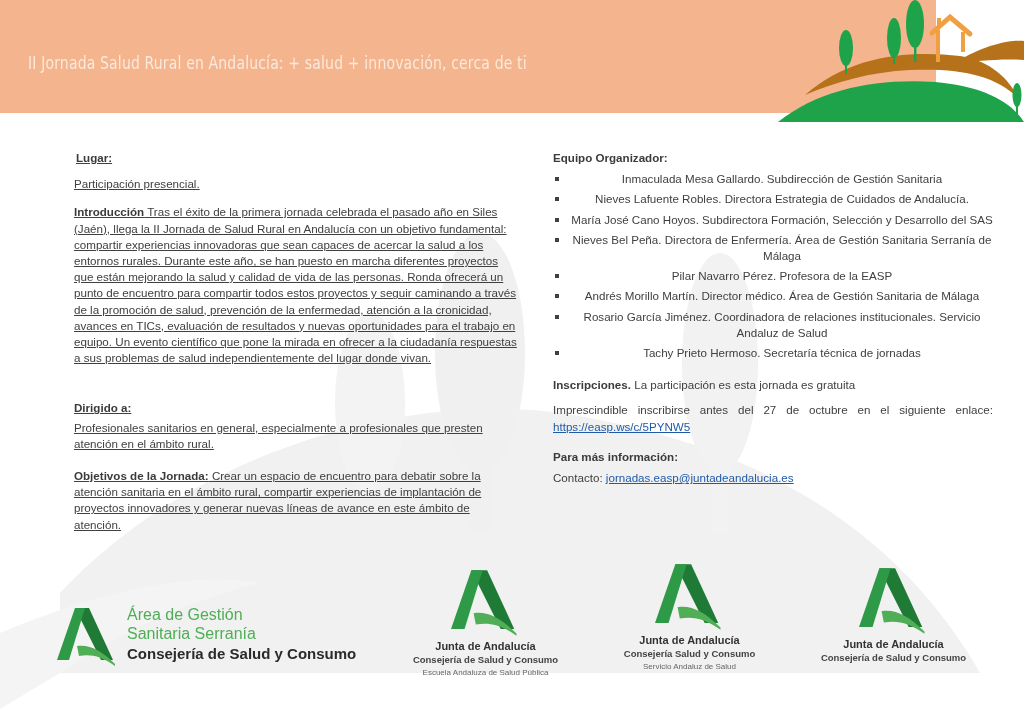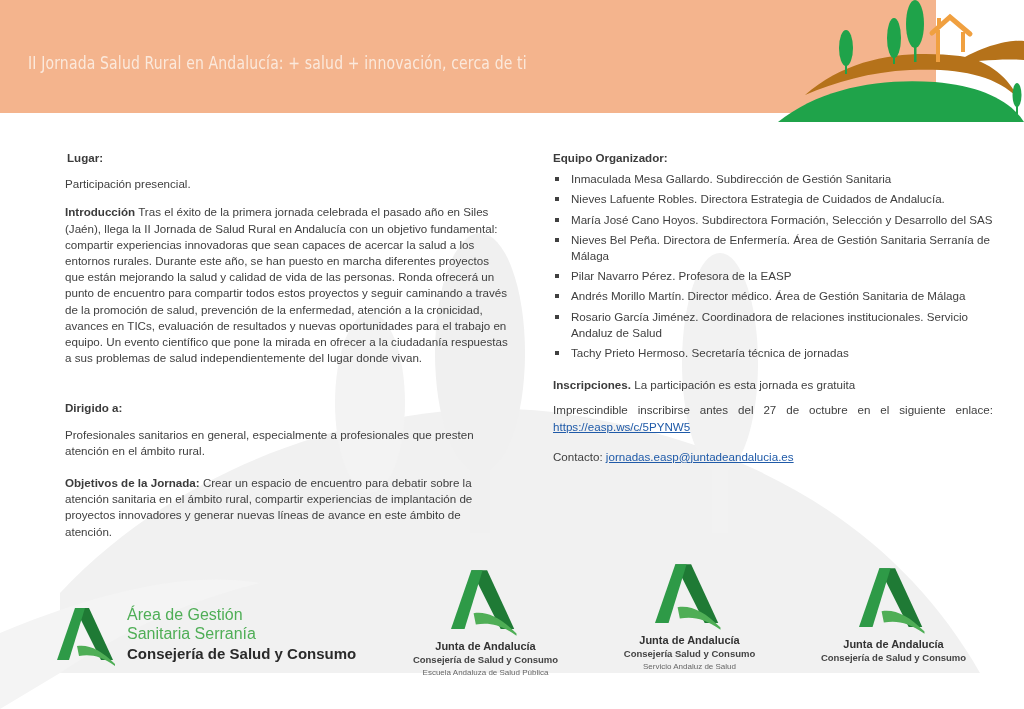--- a/index.html
+++ b/index.html
@@ -15,29 +15,29 @@
     position: absolute; left: 28px; top: 53px;
     font-family: "DejaVu Sans", sans-serif;
     font-size: 17.5px; color: #fbe9dc; letter-spacing: 0.2px;
     transform: scaleX(0.8); transform-origin: left center; white-space: nowrap;
   }
   .header-art { position: absolute; right: 0; top: 0; width: 264px; height: 122px; }
 
   .watermark { position: absolute; left: 0; top: 113px; width: 1024px; height: 596px; z-index: 0; }
 
   .content { position: absolute; z-index: 1; font-size: 11.6px; line-height: 16.2px; color: #404040; }
-  .col-left { left: 65px; top: 150px; width: 445px; }
+  .col-left { left: 74px; top: 150px; width: 445px; text-decoration: underline; }
   .col-right { left: 553px; top: 150px; width: 440px; }
 
   .lbl { font-weight: bold; color: #3b3b3b; }
   .block { margin-bottom: 9px; }
   .justify { text-align: justify; }
 
   ul.team { list-style: none; margin-top: 5px; }
-  ul.team li { position: relative; padding-left: 18px; margin-bottom: 4px; }
+  ul.team li { position: relative; padding-left: 18px; margin-bottom: 4px; text-align: center; }
   ul.team li::before {
     content: ""; position: absolute; left: 2px; top: 6px; width: 4px; height: 4px; background: #404040;
   }
   a.lnk { color: #1f5aa8; text-decoration: underline; }
 
   .logos { position: absolute; z-index: 1; left: 0; top: 560px; width: 816px; height: 149px; }
   .logo-area { position: absolute; left: 57px; top: 45px; }
   .logo-area .a-mark { position: absolute; left: 0; top: 3px; }
   .logo-area .t1 { position: absolute; left: 70px; top: 0; font-size: 16px; color: #4fae56; white-space: nowrap; line-height: 19px; }
   .logo-area .t2 { position: absolute; left: 70px; top: 19px; font-size: 16px; color: #4fae56; white-space: nowrap; line-height: 19px; }
@@ -90,21 +90,21 @@
 
 <div class="content col-left">
   <div class="block" style="margin-bottom:12px;">
     <div class="lbl" style="margin-left:2px;margin-bottom:10px;">Lugar:</div>
     <div>Participación presencial.</div>
   </div>
   <div class="block" style="margin-bottom:34px;">
     <span class="lbl">Introducción</span><span> Tras el éxito de la primera jornada celebrada el pasado año en Siles (Jaén), llega la II Jornada de Salud Rural en Andalucía con un objetivo fundamental: compartir experiencias innovadoras que sean capaces de acercar la salud a los entornos rurales. Durante este año, se han puesto en marcha diferentes proyectos que están mejorando la salud y calidad de vida de las personas. Ronda ofrecerá un punto de encuentro para compartir todos estos proyectos y seguir caminando a través de la promoción de salud, prevención de la enfermedad, atención a la cronicidad, avances en TICs, evaluación de resultados y nuevas oportunidades para el trabajo en equipo. Un evento científico que pone la mirada en ofrecer a la ciudadanía respuestas a sus problemas de salud independientemente del lugar donde vivan.</span>
   </div>
   <div class="block" style="margin-bottom:16px;">
-    <div class="lbl" style="margin-bottom:10px;">Dirigido a:</div>
+    <div class="lbl" style="margin-bottom:3px;">Dirigido a:</div>
     <div>Profesionales sanitarios en general, especialmente a profesionales que presten atención en el ámbito rural.</div>
   </div>
   <div class="block">
     <span class="lbl">Objetivos de la Jornada:</span><span> Crear un espacio de encuentro para debatir sobre la atención sanitaria en el ámbito rural, compartir experiencias de implantación de proyectos innovadores y generar nuevas líneas de avance en este ámbito de atención.</span>
   </div>
 </div>
 
 <div class="content col-right">
   <div class="block" style="margin-bottom:16px;">
     <div class="lbl">Equipo Organizador:</div>
@@ -120,20 +120,21 @@
     </ul>
   </div>
   <div class="block" style="margin-bottom:9px;">
     <span class="lbl">Inscripciones.</span><span> La participación es esta jornada es gratuita</span>
   </div>
   <div class="block justify" style="margin-bottom:14px;text-align-last:left;">
     <div style="text-align:justify;text-align-last:justify;">Imprescindible inscribirse antes del 27 de octubre en el siguiente enlace:</div>
     <a class="lnk" href="#">https://easp.ws/c/5PYNW5</a>
   </div>
   <div class="block">
+    <div class="lbl" style="margin-bottom:5px;">Para más información:</div>
     <div>
       <span>Contacto: </span><a class="lnk" href="#">jornadas.easp@juntadeandalucia.es</a>
     </div>
   </div>
 </div>
 
 <div class="logos">
   <div class="logo-area">
     <svg class="a-mark" width="62" height="58" viewBox="0 0 62 58">
       <path d="M18 0 L32 0 L56 52 L44 52 Z" fill="#1f7a35"></path>

